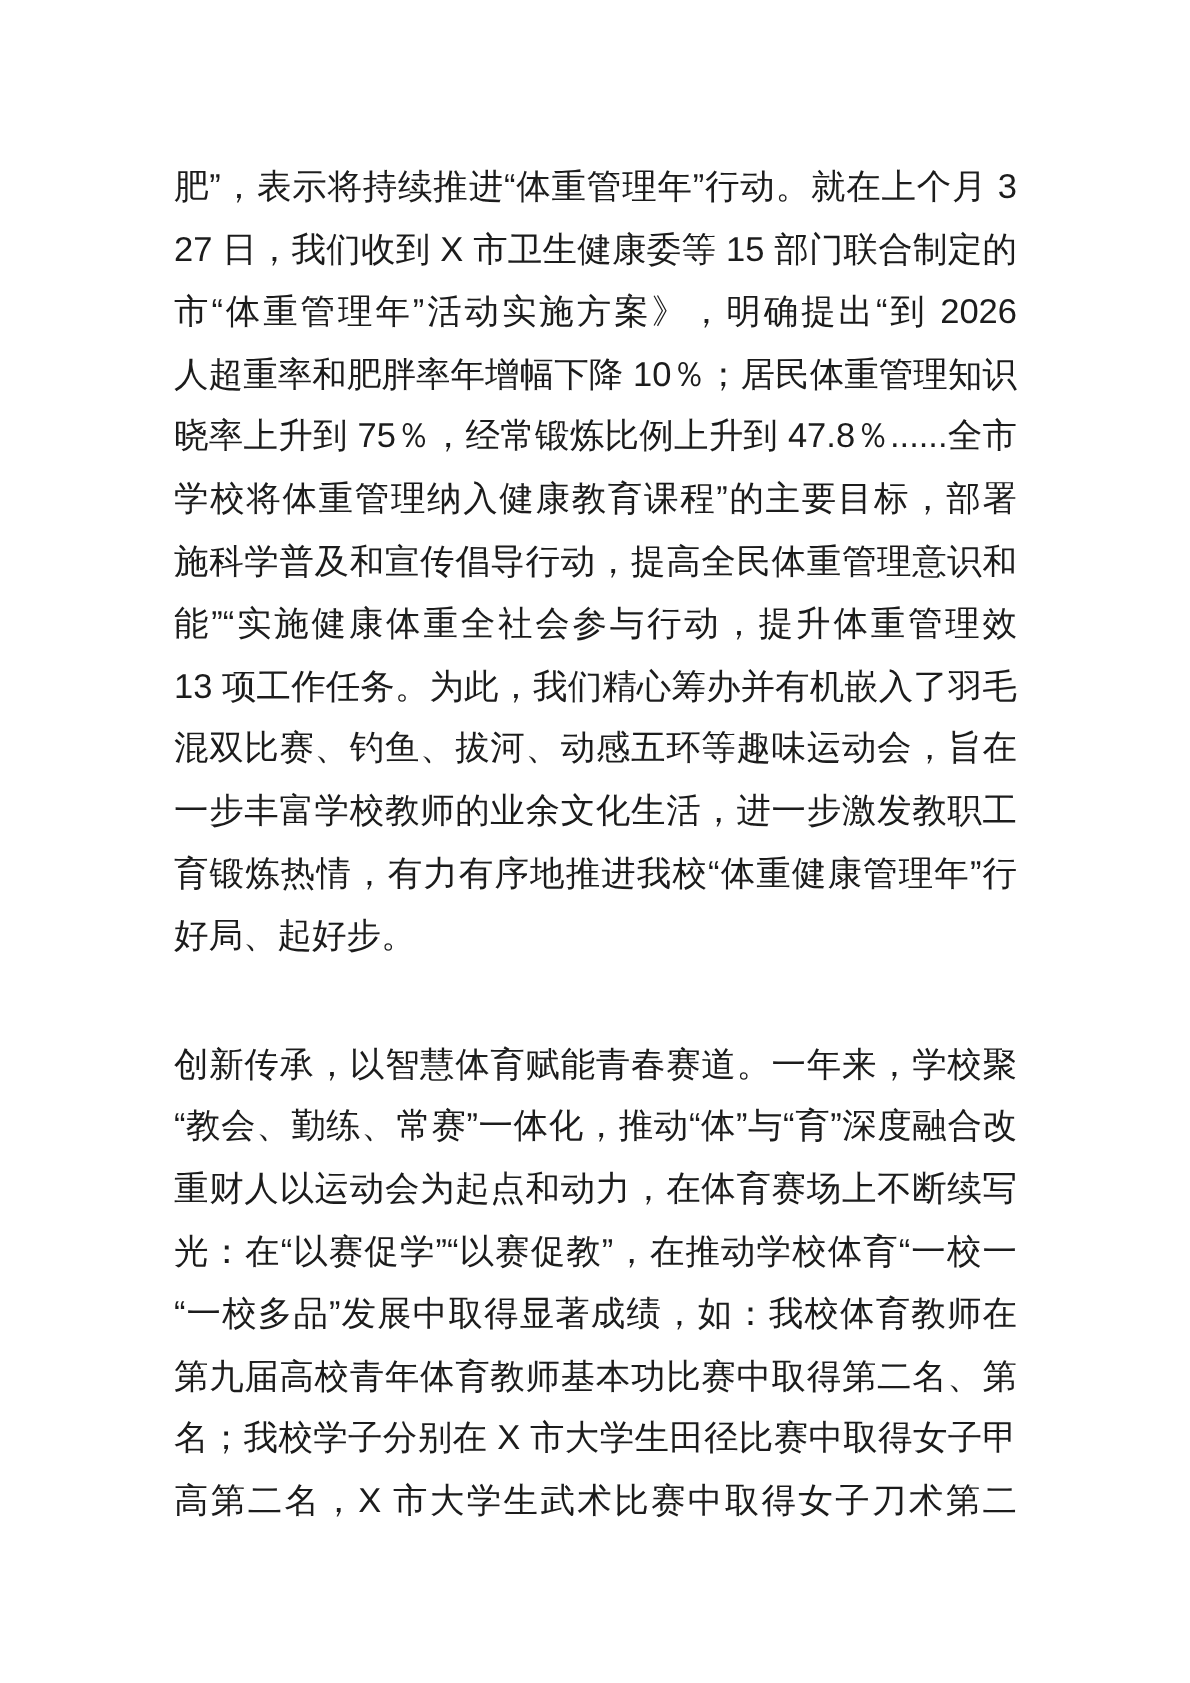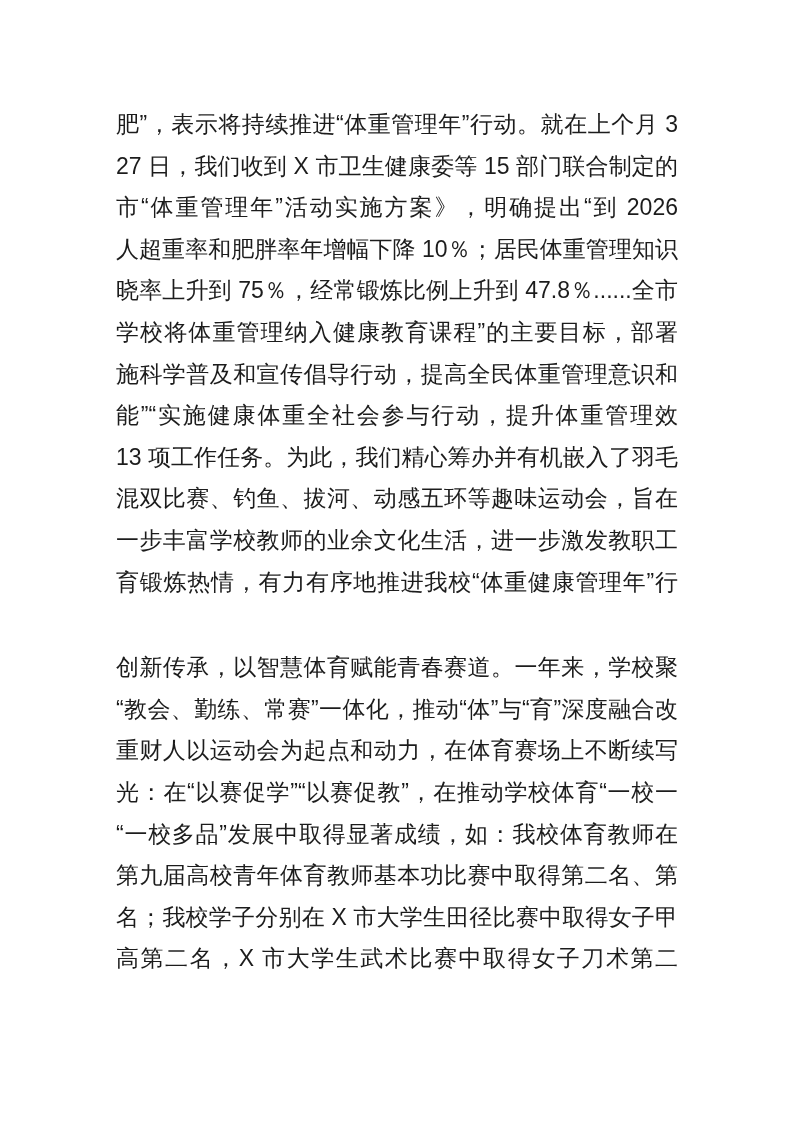--- a/index.html
+++ b/index.html
@@ -49,20 +49,21 @@
         <div class="line">市“体重管理年”活动实施方案》，明确提出“到 2026 年，成</div>
         <div class="line">人超重率和肥胖率年增幅下降 10％；居民体重管理知识知</div>
         <div class="line">晓率上升到 75％，经常锻炼比例上升到 47.8％......全市所有</div>
         <div class="line">学校将体重管理纳入健康教育课程”的主要目标，部署了“实</div>
         <div class="line">施科学普及和宣传倡导行动，提高全民体重管理意识和技</div>
         <div class="line">能”“实施健康体重全社会参与行动，提升体重管理效能”等</div>
         <div class="line">13 项工作任务。为此，我们精心筹办并有机嵌入了羽毛球</div>
         <div class="line">混双比赛、钓鱼、拔河、动感五环等趣味运动会，旨在进</div>
         <div class="line">一步丰富学校教师的业余文化生活，进一步激发教职工体</div>
         <div class="line">育锻炼热情，有力有序地推进我校“体重健康管理年”行动开</div>
+        <div class="line no-flush">好局、起好步。</div>
       </div>
       <div class="para">
         <div class="line">创新传承，以智慧体育赋能青春赛道。一年来，学校聚焦</div>
         <div class="line">“教会、勤练、常赛”一体化，推动“体”与“育”深度融合改革，</div>
         <div class="line">重财人以运动会为起点和动力，在体育赛场上不断续写荣</div>
         <div class="line">光：在“以赛促学”“以赛促教”，在推动学校体育“一校一品”</div>
         <div class="line">“一校多品”发展中取得显著成绩，如：我校体育教师在 X 市</div>
         <div class="line">第九届高校青年体育教师基本功比赛中取得第二名、第三</div>
         <div class="line">名；我校学子分别在 X 市大学生田径比赛中取得女子甲组跳</div>
         <div class="line">高第二名，X 市大学生武术比赛中取得女子刀术第二名、女</div>

